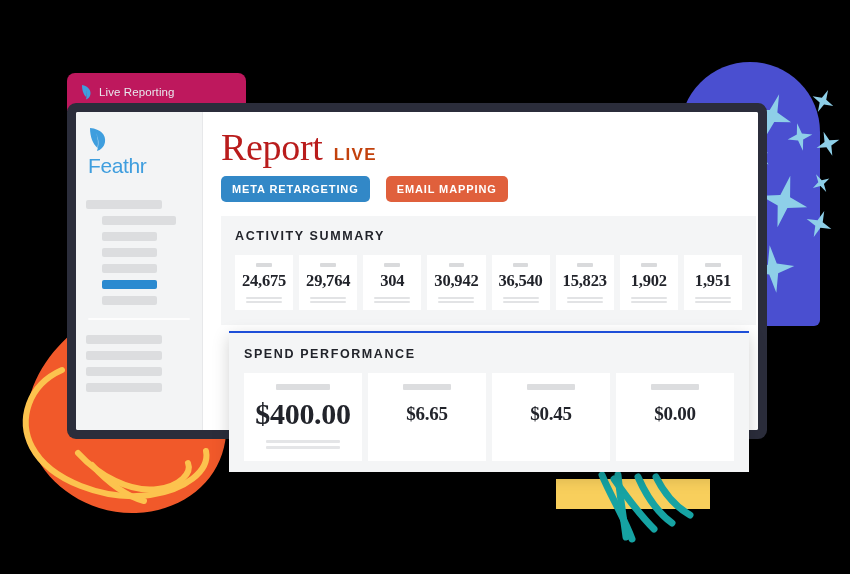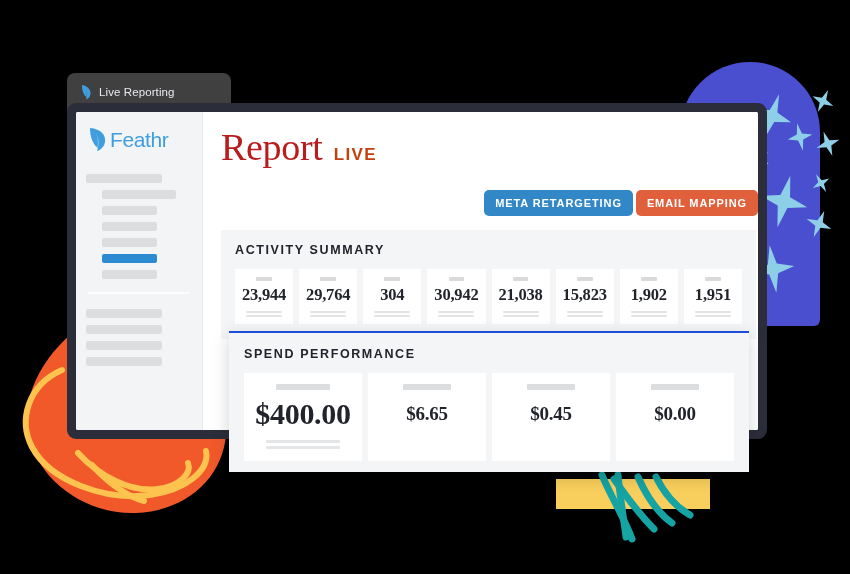--- a/index.html
+++ b/index.html
@@ -29,22 +29,22 @@
 
   
   .yellow-rect{
     left:556px;top:479px;width:154px;height:30px;
     background:#f8cf5c;
   }
   .teal-scribble{left:580px;top:465px;width:130px;height:80px;}
 
   
   .tab{
-    position:absolute;left:67px;top:73px;width:164px;height:38px;
-    background:#404040;
+    position:absolute;left:67px;top:73px;width:179px;height:38px;
+    background:#be185d;
     border-radius:8px 8px 0 0;
     display:flex;align-items:center;gap:7px;
     padding-left:14px;box-sizing:border-box;
   }
   .tab-icon{width:11px;height:16px;flex:0 0 auto;}
   .tab-label{
     color:#e8e9ee;font-size:11.5px;letter-spacing:.1px;
     white-space:nowrap;
   }
 
@@ -65,22 +65,22 @@
 
   
   .sidebar{
     width:127px;flex:0 0 127px;
     background:#f3f4f5;
     box-sizing:border-box;
     padding:14px 0 0 0;
     border-right:1px solid #e7e8ea;
   }
   .logo{
-    display:flex;align-items:flex-end;gap:2px;
-    padding-left:12px;margin-bottom:22px;
+    display:flex;align-items:flex-start;gap:2px;
+    padding-left:12px;margin-bottom:22px;flex-direction:column;
   }
   .logo svg{display:block;}
   .nav{padding:0 10px;}
   .bar{
     background:#dcdddf;border-radius:2px;height:9px;margin-bottom:7px;
   }
   .bar.indent{margin-left:16px;}
   .bar.active{background:#2b8ad0;}
   .divider{
     height:2px;background:#fdfdfd;margin:13px 2px 15px 2px;border-radius:1px;
@@ -92,21 +92,21 @@
   .title-row{display:flex;align-items:baseline;gap:11px;}
   .title{
     font-family:"Liberation Serif", serif;
     font-size:38px;line-height:38px;color:#b91c1c;font-weight:400;
     letter-spacing:-.3px;
   }
   .live{
     font-size:17px;font-weight:700;letter-spacing:1.4px;color:#c2410c;
   }
 
-  .pills{display:flex;gap:3px;margin-top:24px;justify-content:flex-end;}
+  .pills{display:flex;gap:16px;margin-top:10px;}
   .pill{
     border-radius:5px;color:#fff;font-size:11px;font-weight:700;
     letter-spacing:.9px;padding:7px 11px 7px 11px;white-space:nowrap;
     border:none;font-family:"Liberation Sans", sans-serif;
   }
   .pill.blue{background:#3288c7;}
   .pill.orange{background:#e0603c;}
 
   
   .activity{
@@ -250,21 +250,21 @@
         <div class="pills">
           <button class="pill blue">META RETARGETING</button>
           <button class="pill orange">EMAIL MAPPING</button>
         </div>
 
         <div class="activity">
           <div class="sec-title">ACTIVITY SUMMARY</div>
           <div class="stat-row">
             <div class="stat">
               <span class="cap"></span>
-              <span class="num">23,944</span>
+              <span class="num">24,675</span>
               <span class="lines">
                   <i></i>
                   <i></i>
                 </span>
             </div>
             <div class="stat">
               <span class="cap"></span>
               <span class="num">29,764</span>
               <span class="lines">
                   <i></i>
@@ -282,21 +282,21 @@
             <div class="stat">
               <span class="cap"></span>
               <span class="num">30,942</span>
               <span class="lines">
                   <i></i>
                   <i></i>
                 </span>
             </div>
             <div class="stat">
               <span class="cap"></span>
-              <span class="num">21,038</span>
+              <span class="num">36,540</span>
               <span class="lines">
                   <i></i>
                   <i></i>
                 </span>
             </div>
             <div class="stat">
               <span class="cap"></span>
               <span class="num">15,823</span>
               <span class="lines">
                   <i></i>

